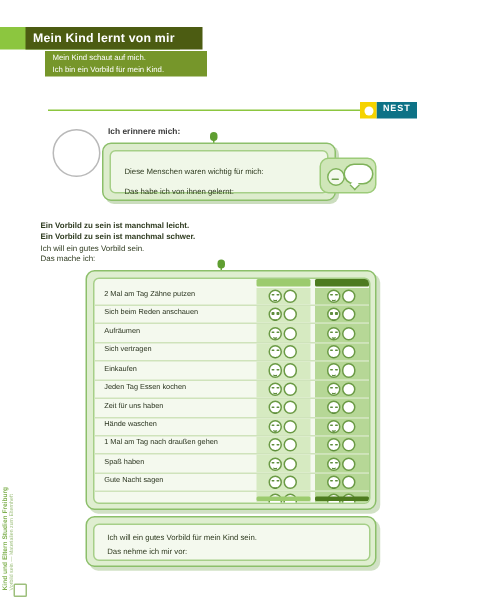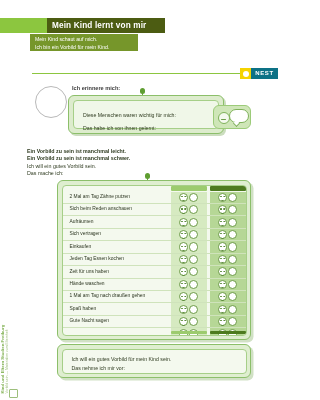--- a/index.html
+++ b/index.html
@@ -9,21 +9,21 @@
     -webkit-font-smoothing:antialiased;
   }
   .page{position:relative;width:282px;height:400px;background:#fff;}
 
   
   .hdr-lightbar{
     position:absolute;left:0;top:18px;width:120px;height:15px;
     background:#8cc63f;
   }
   .hdr-title{
-    position:absolute;left:47px;top:18px;width:118px;height:15px;
+    position:absolute;left:17px;top:18px;width:118px;height:15px;
     background:#4c5c12;color:#ffffff;
     font-size:8.2px;font-weight:bold;letter-spacing:.15px;
     line-height:15px;padding-left:5px;box-sizing:border-box;
     white-space:nowrap;overflow:hidden;
   }
   .hdr-sub{
     position:absolute;left:30px;top:34px;width:108px;height:17px;
     background:#76962a;color:#ffffff;
     font-size:5.2px;line-height:8.2px;padding:1px 0 0 5px;box-sizing:border-box;
     white-space:nowrap;overflow:hidden;

